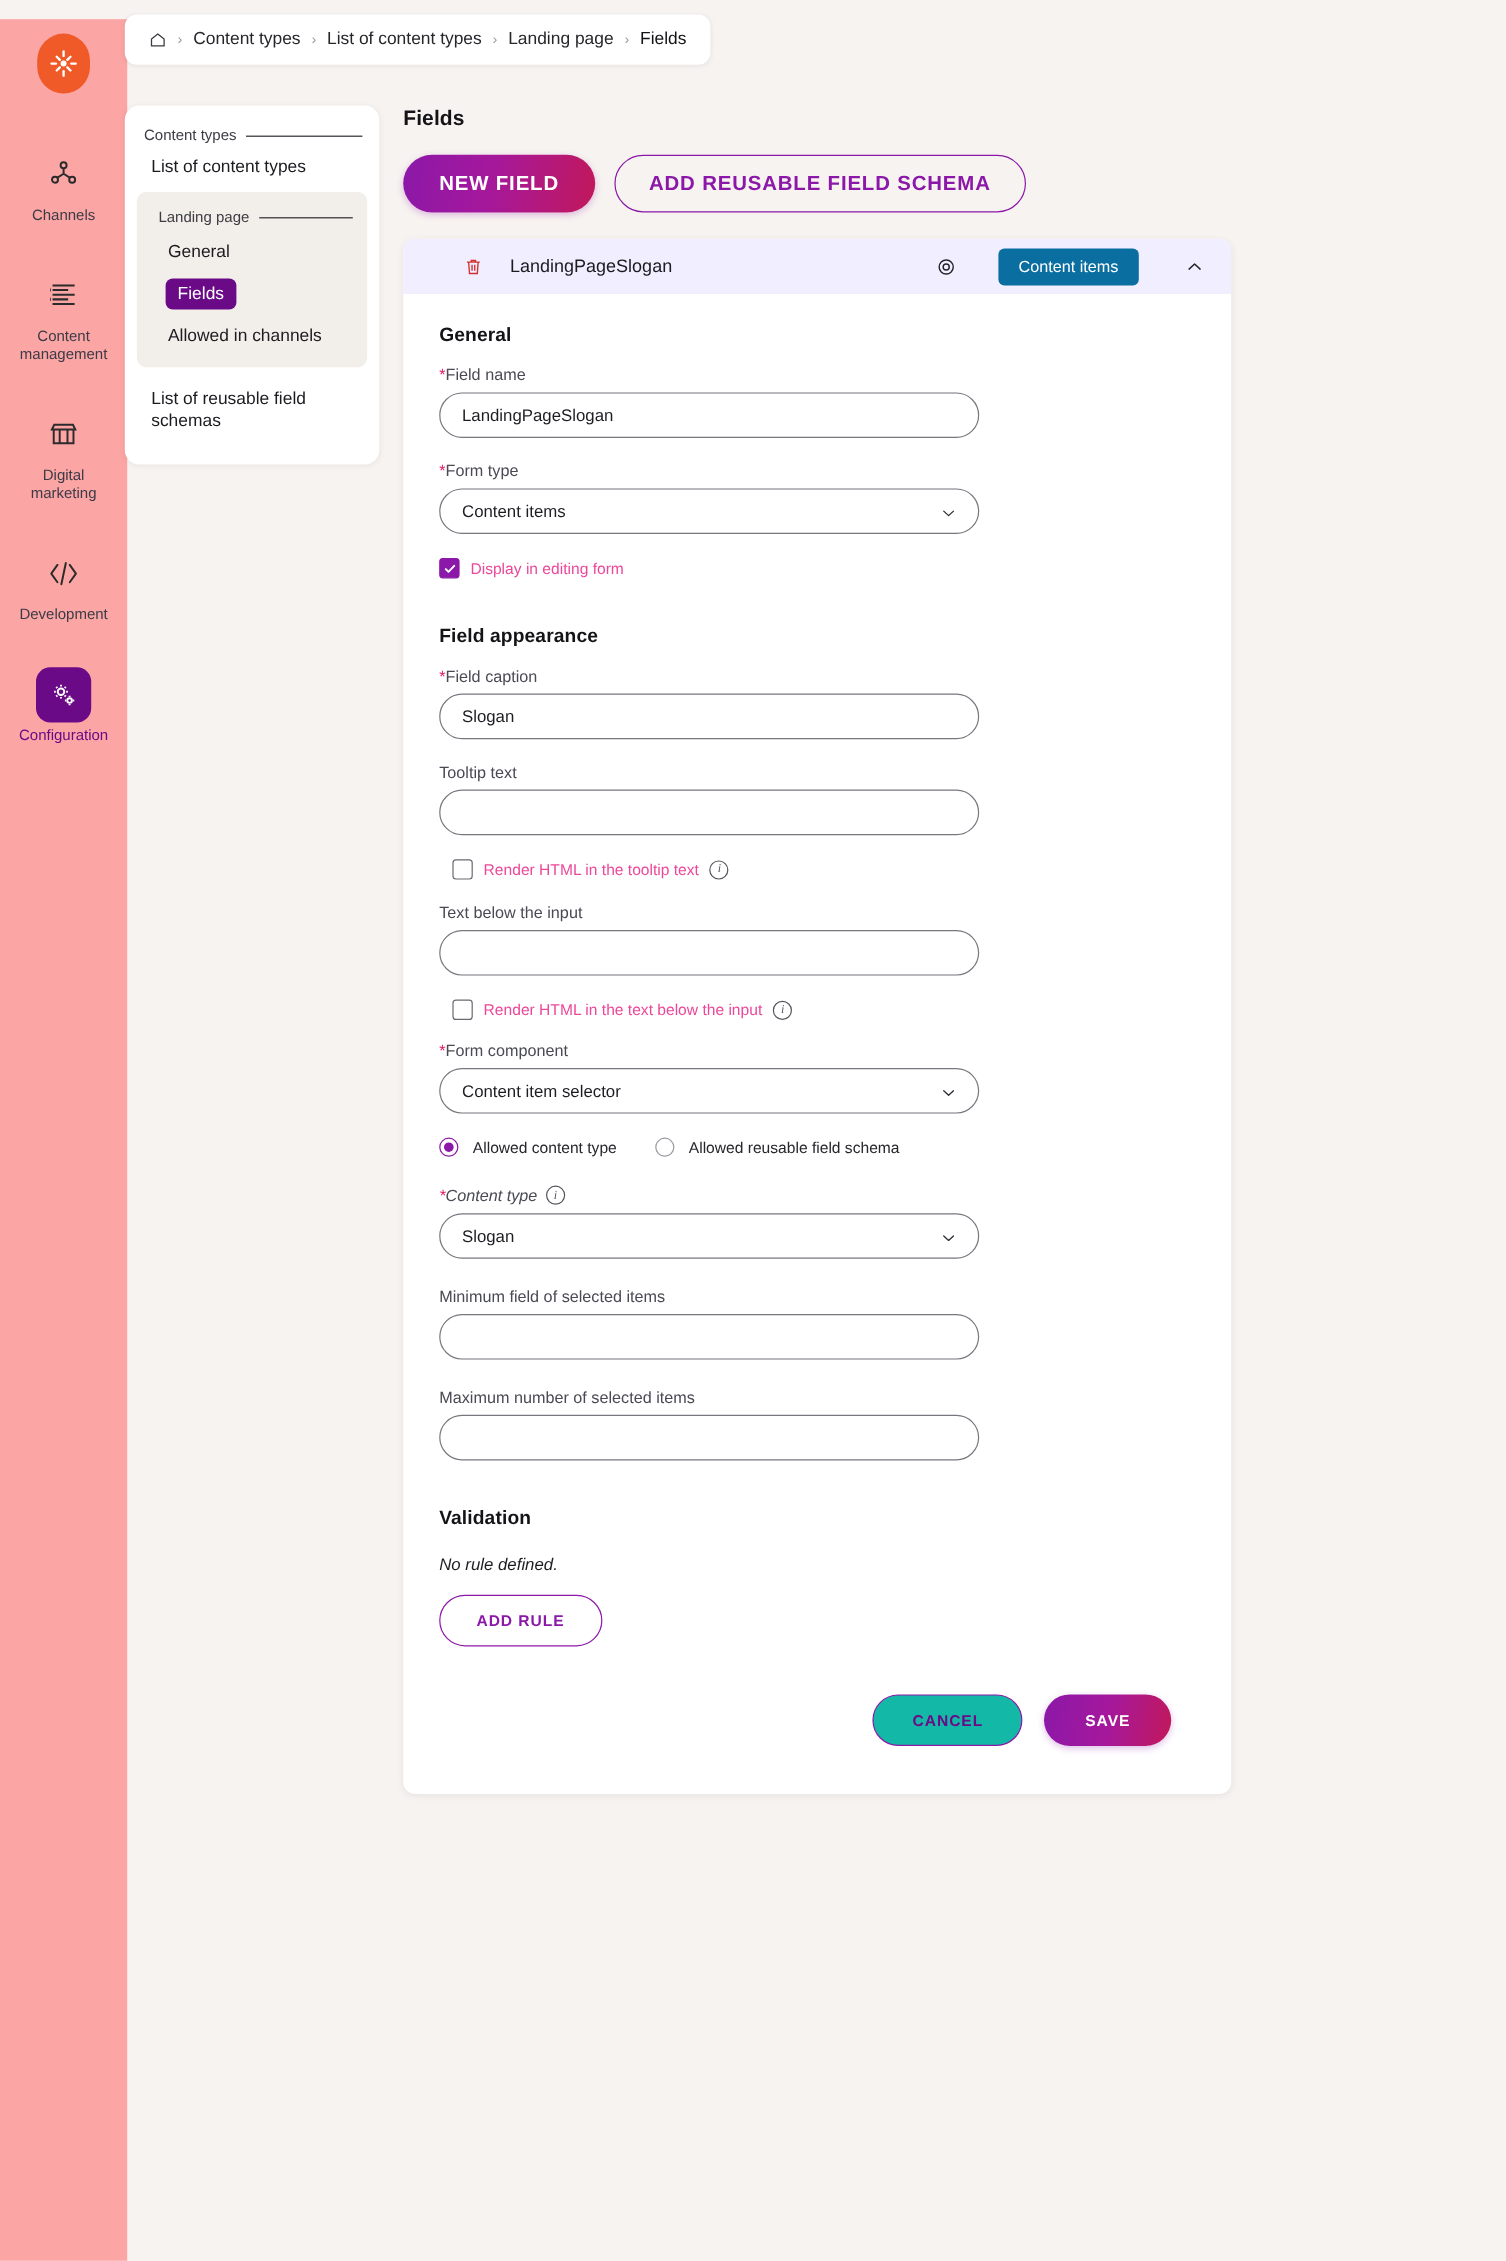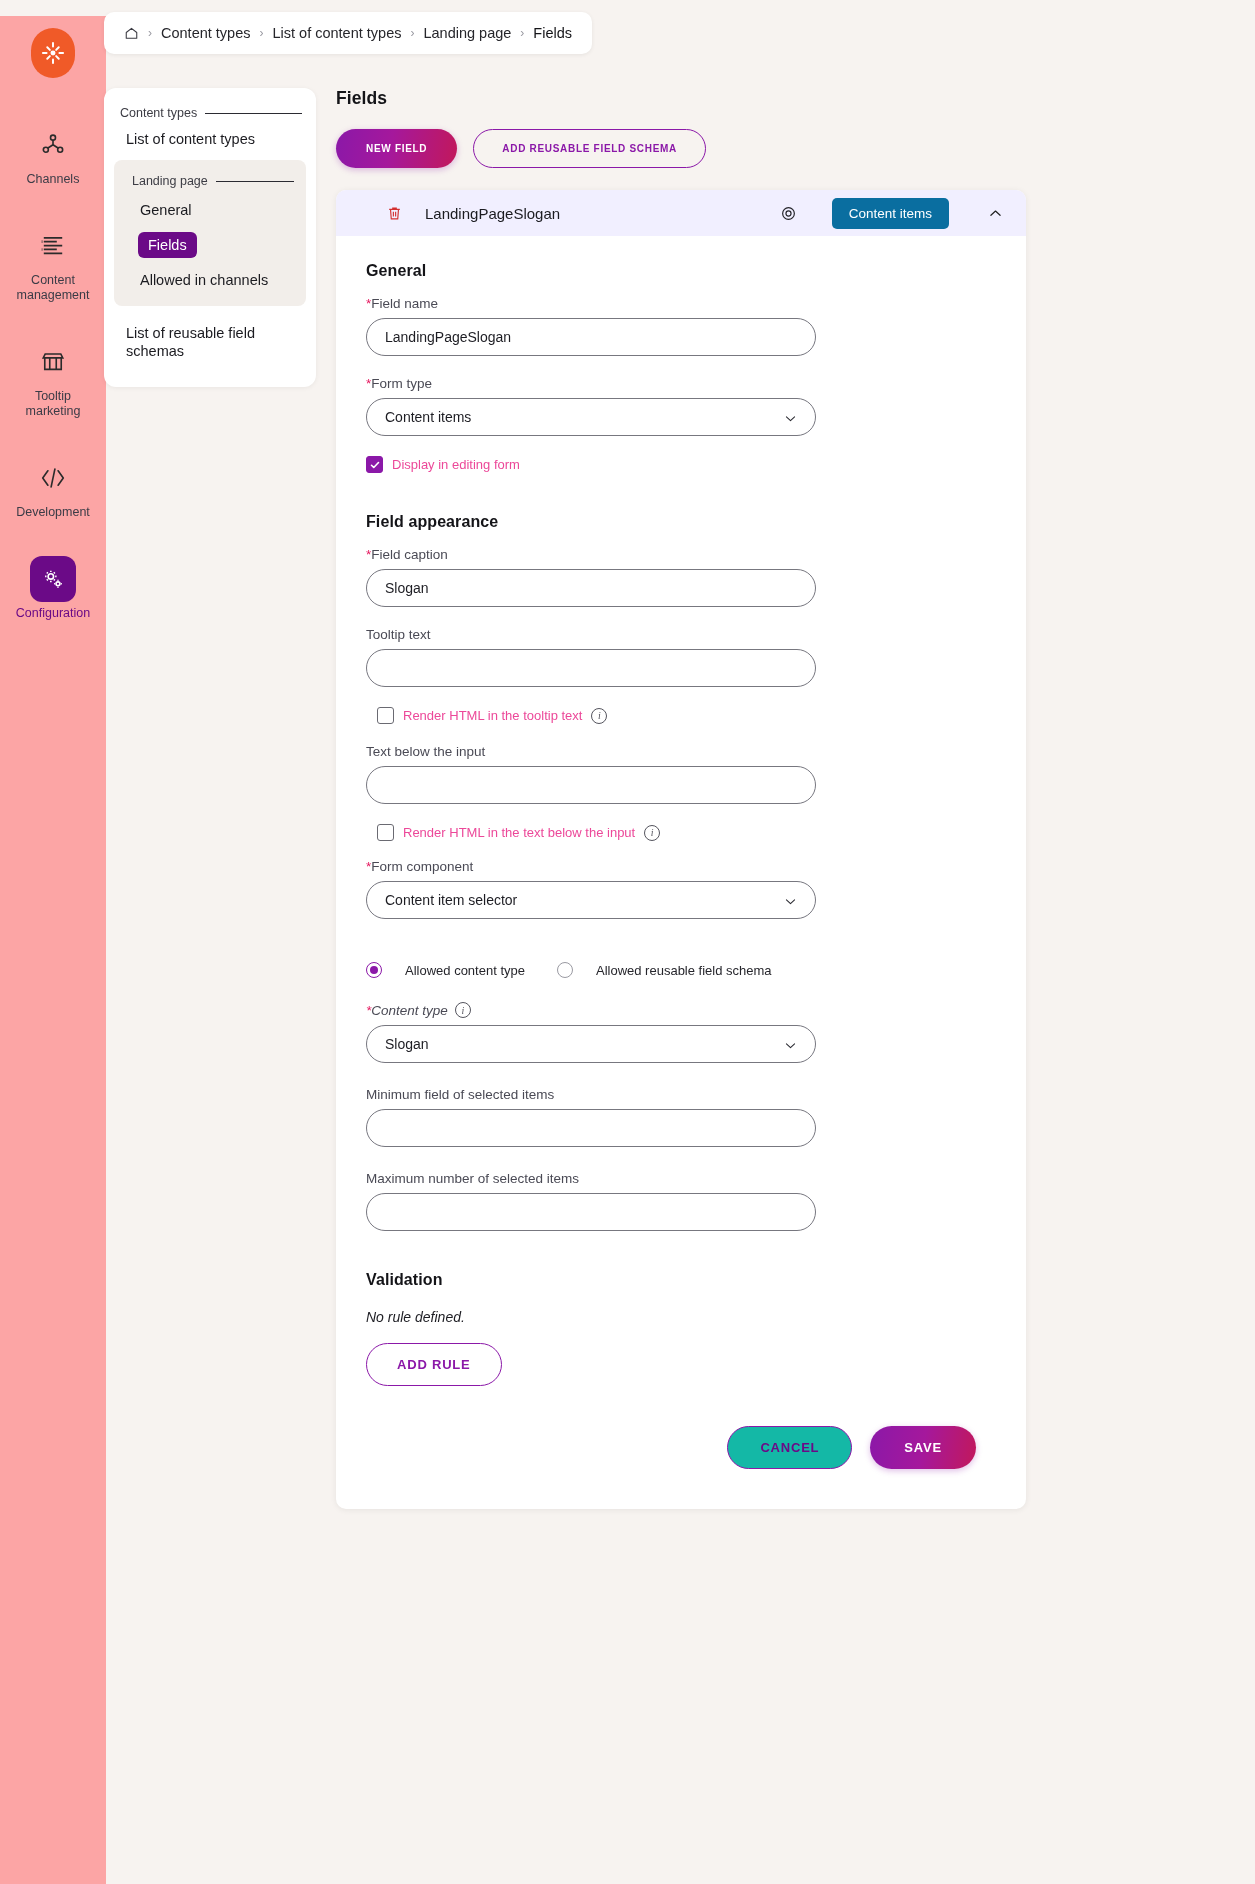--- a/index.html
+++ b/index.html
@@ -96,21 +96,21 @@
   }
   .subnav-sub-wrap { display: block; }
   .subnav-link.multi { line-height: 18px; padding-top: 14px; }
 
   
   .main { position: absolute; left: 336px; top: 88px; width: 690px; }
   .page-title { font-size: 17.5px; font-weight: 700; color: #141418; letter-spacing: .1px; }
   .btn-row { display: flex; gap: 16px; margin-top: 20px; }
   .btn {
     border: none; cursor: pointer; border-radius: 30px;
-    font-size: 10px; font-weight: 700; letter-spacing: .7px;
+    font-size: 17px; font-weight: 700; letter-spacing: .7px;
     font-family: "Liberation Sans", sans-serif;
   }
   .btn-primary {
     background: linear-gradient(100deg, #8b18a8 0%, #a5189c 45%, #c2185b 100%);
     color: #fff; padding: 14px 30px;
     box-shadow: 0 2px 6px rgba(139,24,168,.28);
   }
   .btn-outline {
     background: transparent; color: #8b18a8;
     border: 1.4px solid #8b18a8; padding: 13px 28px;
@@ -169,21 +169,21 @@
   .cbox.checked { background: #8b18a8; border-color: #8b18a8; }
   .check-lbl { font-size: 13px; color: #ec4899; }
   .info-icon {
     width: 16px; height: 16px; border: 1.2px solid #55555e;
     border-radius: 50%; font-size: 10px; color: #55555e;
     display: inline-flex; align-items: center; justify-content: center;
     font-style: italic; font-family: "Liberation Serif", serif;
     cursor: pointer; vertical-align: middle;
   }
   .radio-row { display: flex; align-items: center; gap: 10px; margin: 6px 0 24px 0; }
-  .radio-item { display: flex; align-items: center; gap: 23px; cursor: pointer; margin-top: 23px; }
+  .radio-item { display: flex; align-items: center; gap: 12px; cursor: pointer; }
   .radio-item + .radio-item { margin-left: 22px; }
   .rdo {
     width: 16px; height: 16px; border: 1.6px solid #9a9aa2;
     border-radius: 50%; background: #fff;
     display: flex; align-items: center; justify-content: center;
   }
   .rdo.sel { border-color: #8b18a8; }
   .rdo.sel::after {
     content: ""; width: 8px; height: 8px;
     background: #8b18a8; border-radius: 50%;
@@ -262,21 +262,21 @@
       </div>
 
       <div class="rail-item">
         <span class="rail-icon">
           <svg width="26" height="26" viewBox="0 0 24 24" fill="none" stroke="currentColor" stroke-width="1.5">
             <path d="M3 8.2h18l-1.8-3.6H4.8L3 8.2z"></path>
             <path d="M4.4 8.2v10.6h15.2V8.2"></path>
             <path d="M9 8.2v10.6M15 8.2v10.6"></path>
           </svg>
         </span>
-        <span class="rail-label">Tooltip marketing</span>
+        <span class="rail-label">Digital marketing</span>
       </div>
 
       <div class="rail-item">
         <span class="rail-icon">
           <svg width="28" height="28" viewBox="0 0 24 24" fill="none" stroke="currentColor" stroke-width="1.4" stroke-linecap="round" stroke-linejoin="round">
             <path d="M7.6 5.8L3.2 12l4.4 6.2"></path>
             <path d="M16.4 5.8L20.8 12l-4.4 6.2"></path>
             <path d="M13.6 4.4l-3.2 15.2"></path>
           </svg>
         </span>

